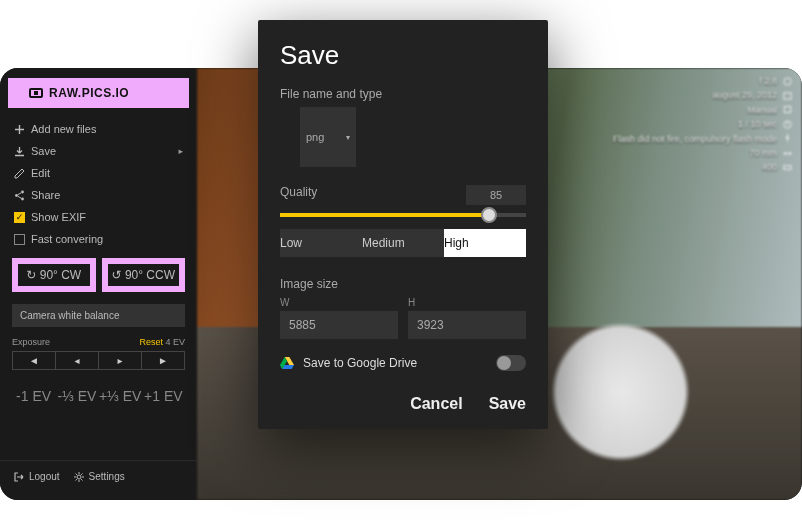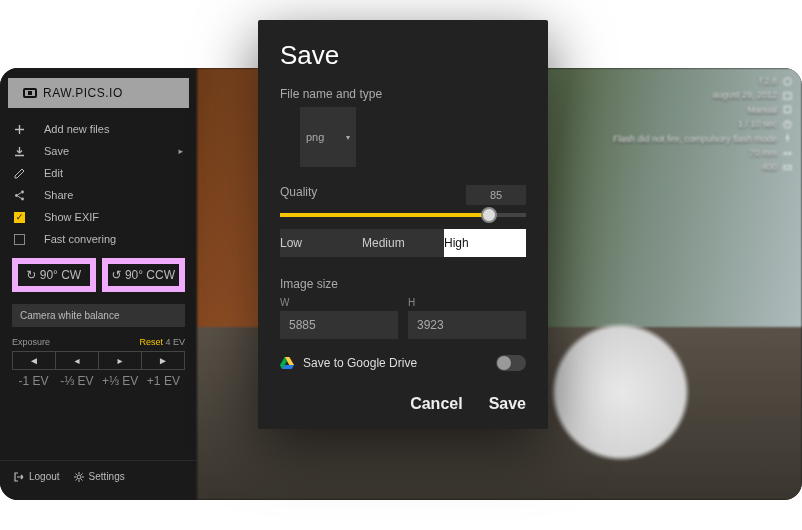--- a/index.html
+++ b/index.html
@@ -1,35 +1,35 @@
 <!DOCTYPE html>
 <html><head>
 <meta charset="utf-8">
 <style>
   *{box-sizing:border-box;margin:0;padding:0;font-family:-apple-system,BlinkMacSystemFont,'Segoe UI',Arial,sans-serif}
   body{background:#fff;width:802px;height:530px;overflow:hidden;position:relative}
   .app{position:absolute;top:68px;left:0;right:0;height:432px;background:#111;border-radius:18px;display:flex;color:#ccc;overflow:hidden}
   .sidebar{width:197px;background:#1a1a1a;padding:8px 0;font-size:11px;display:flex;flex-direction:column}
-  .logo{background:#a3a3a3;color:#111;font-weight:400;font-size:12px;letter-spacing:.5px;padding:8px 15px;display:flex;align-items:center;gap:6px;margin:2px 8px 10px}
+  .logo{background:#f0abfc;color:#111;font-weight:700;font-size:12px;letter-spacing:.5px;padding:8px 21px;display:flex;align-items:center;gap:6px;margin:2px 8px 10px}
   .logo-ic{width:14px;height:10px;border:2px solid #111;border-radius:2px;position:relative}
   .logo-ic::before{content:"";position:absolute;inset:1px 3px;background:#111}
-  .s-item{display:flex;align-items:center;gap:19px;padding:5px 14px;cursor:pointer;color:#bbb}
+  .s-item{display:flex;align-items:center;gap:6px;padding:5px 14px;cursor:pointer;color:#bbb}
   .s-item .ic{width:11px;height:11px;display:inline-flex;align-items:center;justify-content:center;flex:0 0 11px}
   .chev{margin-left:auto;font-size:9px;color:#999}
   .cb{width:11px;height:11px;border:1px solid #888;display:inline-flex;align-items:center;justify-content:center}
   .cb.on{background:#f7c600;border-color:#f7c600;color:#111;font-size:9px}
   .rot-row{display:flex;gap:6px;margin:8px 12px}
   .rot-btn{flex:1;border:6px solid #f0abfc;padding:4px 0;font-size:12px;color:#bbb;text-align:center;cursor:pointer}
   .wb{margin:4px 12px;background:#333;color:#bbb;font-size:10px;padding:6px 8px}
   .exp-row{display:flex;justify-content:space-between;margin:6px 12px 2px;font-size:9px;color:#999}
   .exp-row .reset{color:#f7c600}
   .stepper{display:flex;margin:2px 12px;border:1px solid #444}
   .stepper div{flex:1;text-align:center;padding:3px 0;border-right:1px solid #444;font-size:10px;color:#ccc;cursor:pointer}
   .stepper div:last-child{border-right:none}
-  .exp-labels{display:flex;margin:2px 12px;font-size:12px;color:#888}
+  .exp-labels{display:flex;margin:16px 12px;font-size:14px;color:#888}
   .exp-labels span{flex:1;text-align:center}
   .spacer{flex:1}
   .bottom{display:flex;gap:14px;padding:10px 14px;color:#bbb;font-size:10px;border-top:1px solid #2a2a2a}
   .bottom span{display:flex;align-items:center;gap:5px;cursor:pointer}
   .photo{flex:1;position:relative;background:linear-gradient(100deg,#6b3a18 0%,#a0582a 15%,#c77a2e 25%,#7b9a6f 40%,#5a6b4e 55%,#7a8d80 70%,#b8c4c8 100%);filter:blur(1px)}
   .photo::after{content:"";position:absolute;inset:0;background:radial-gradient(circle at 70% 75%,#e8e8e8 0%,#d5d5d5 12%,transparent 13%),linear-gradient(180deg,transparent 60%,#5a5248 60%,#3a362f 100%)}
   .exif{position:absolute;top:6px;right:10px;text-align:right;font-size:9px;color:#eee;line-height:1.6;z-index:2;text-shadow:0 1px 2px rgba(0,0,0,.8)}
   .exif div{display:flex;align-items:center;justify-content:flex-end;gap:6px}
   .exif .ei{width:9px;height:9px;opacity:.85}
   

